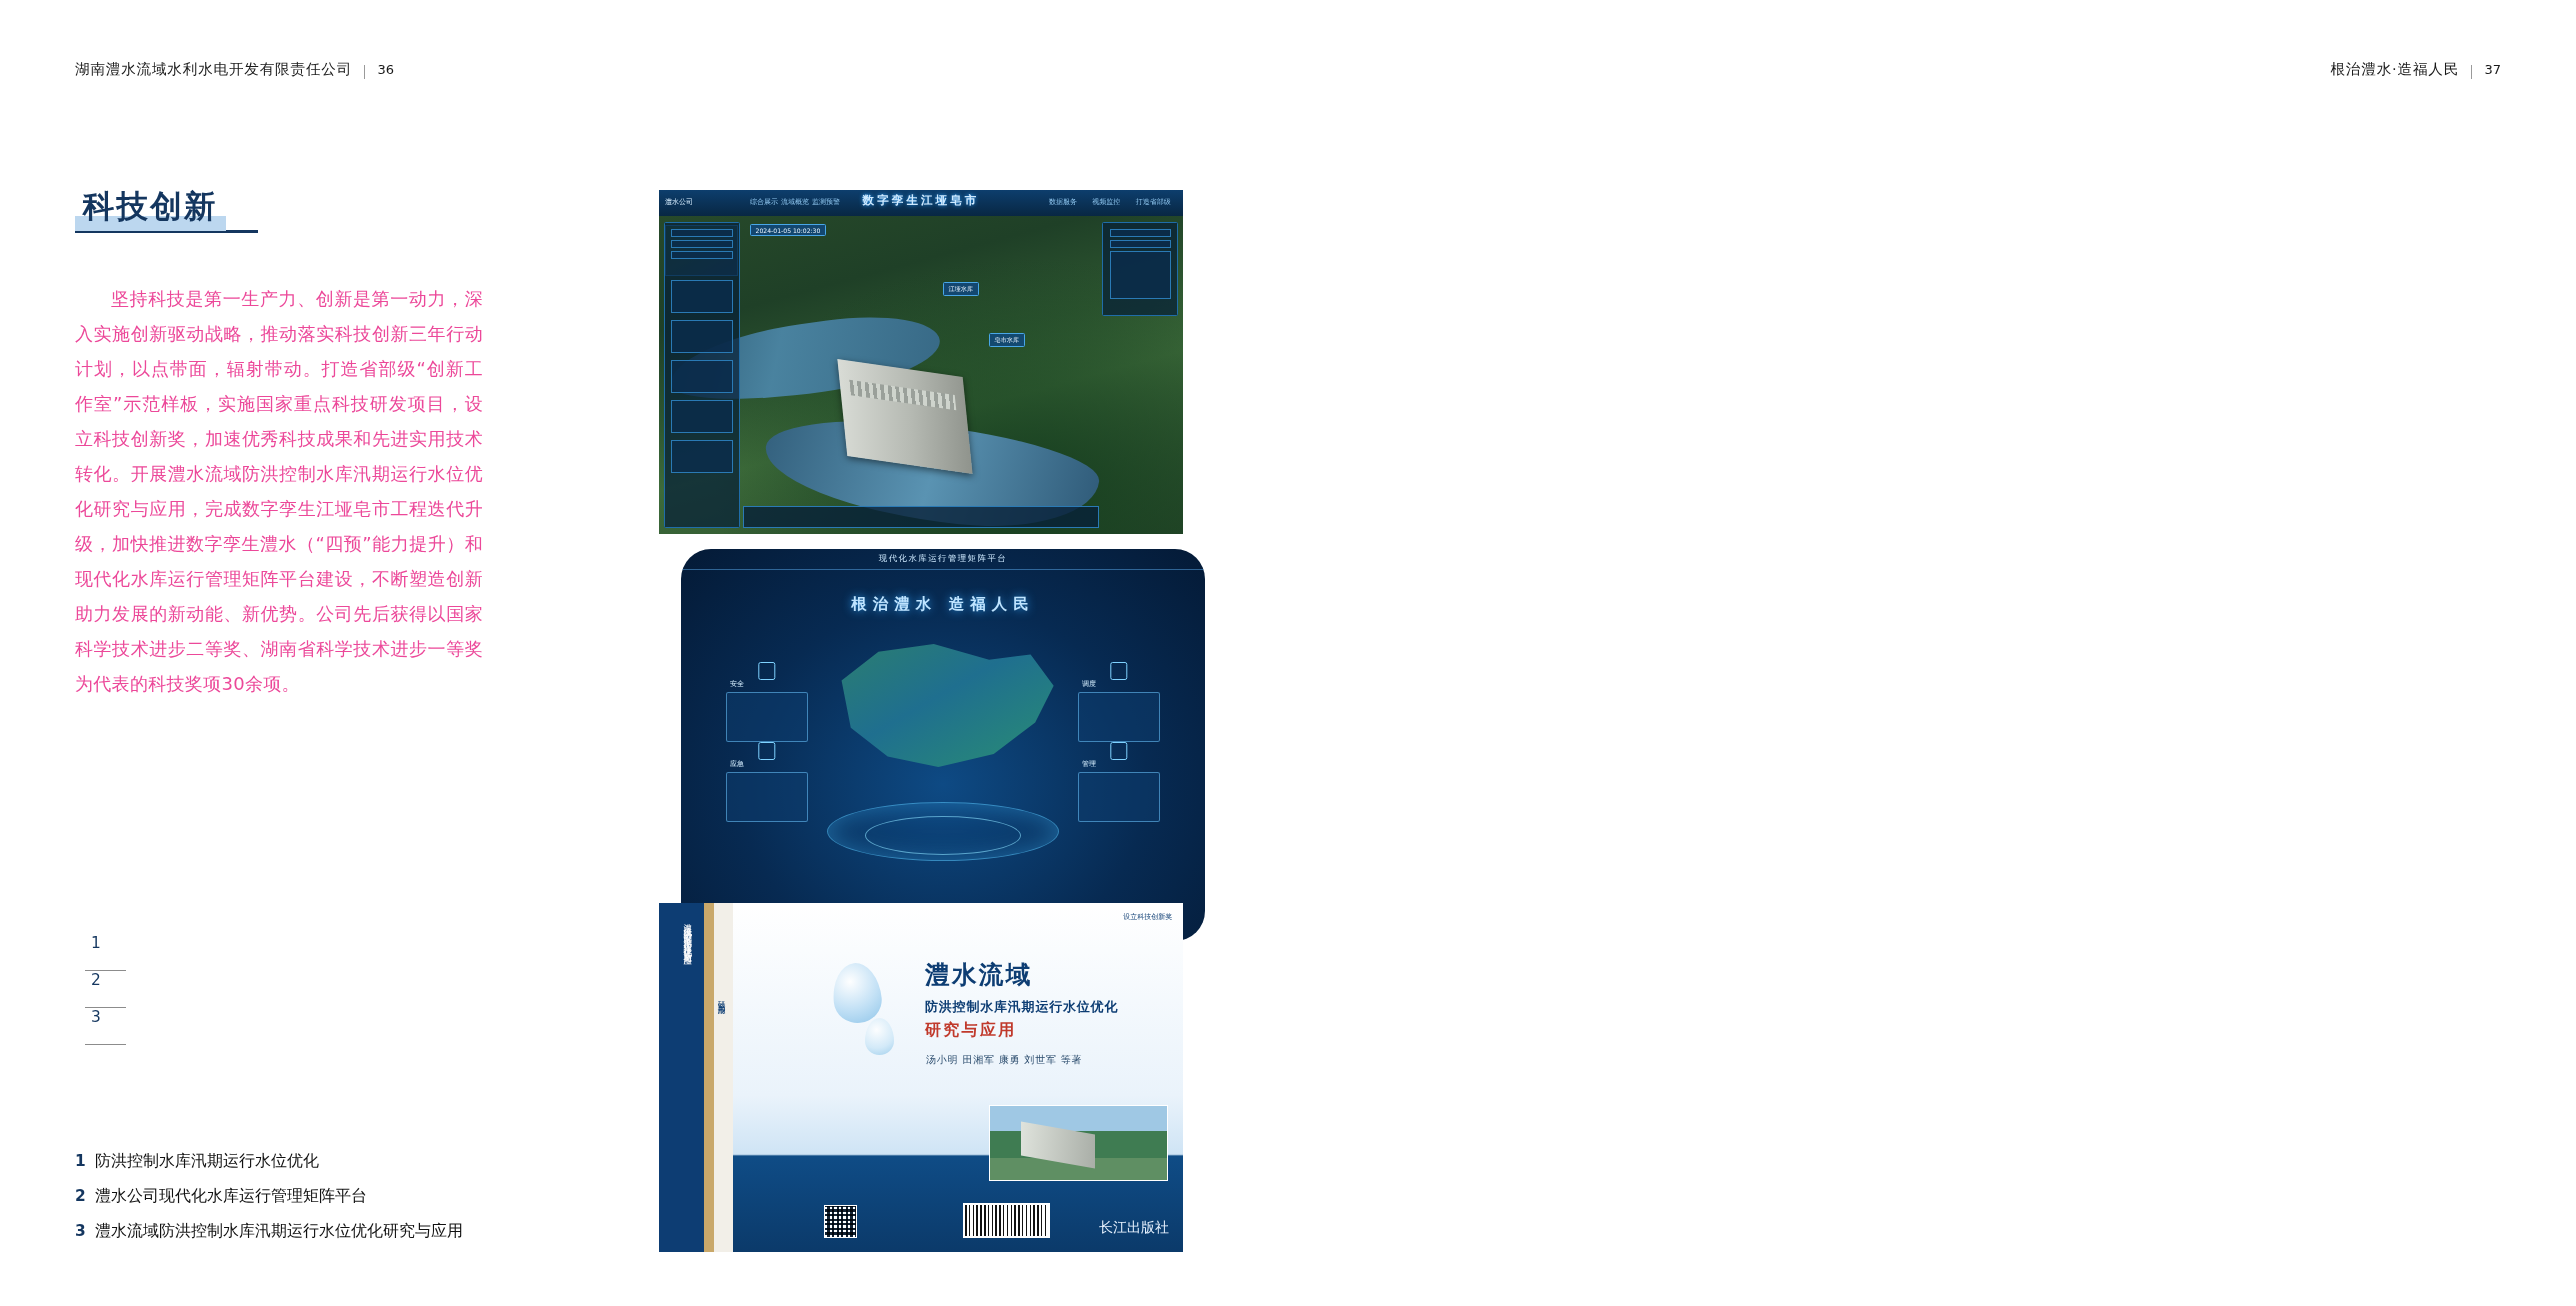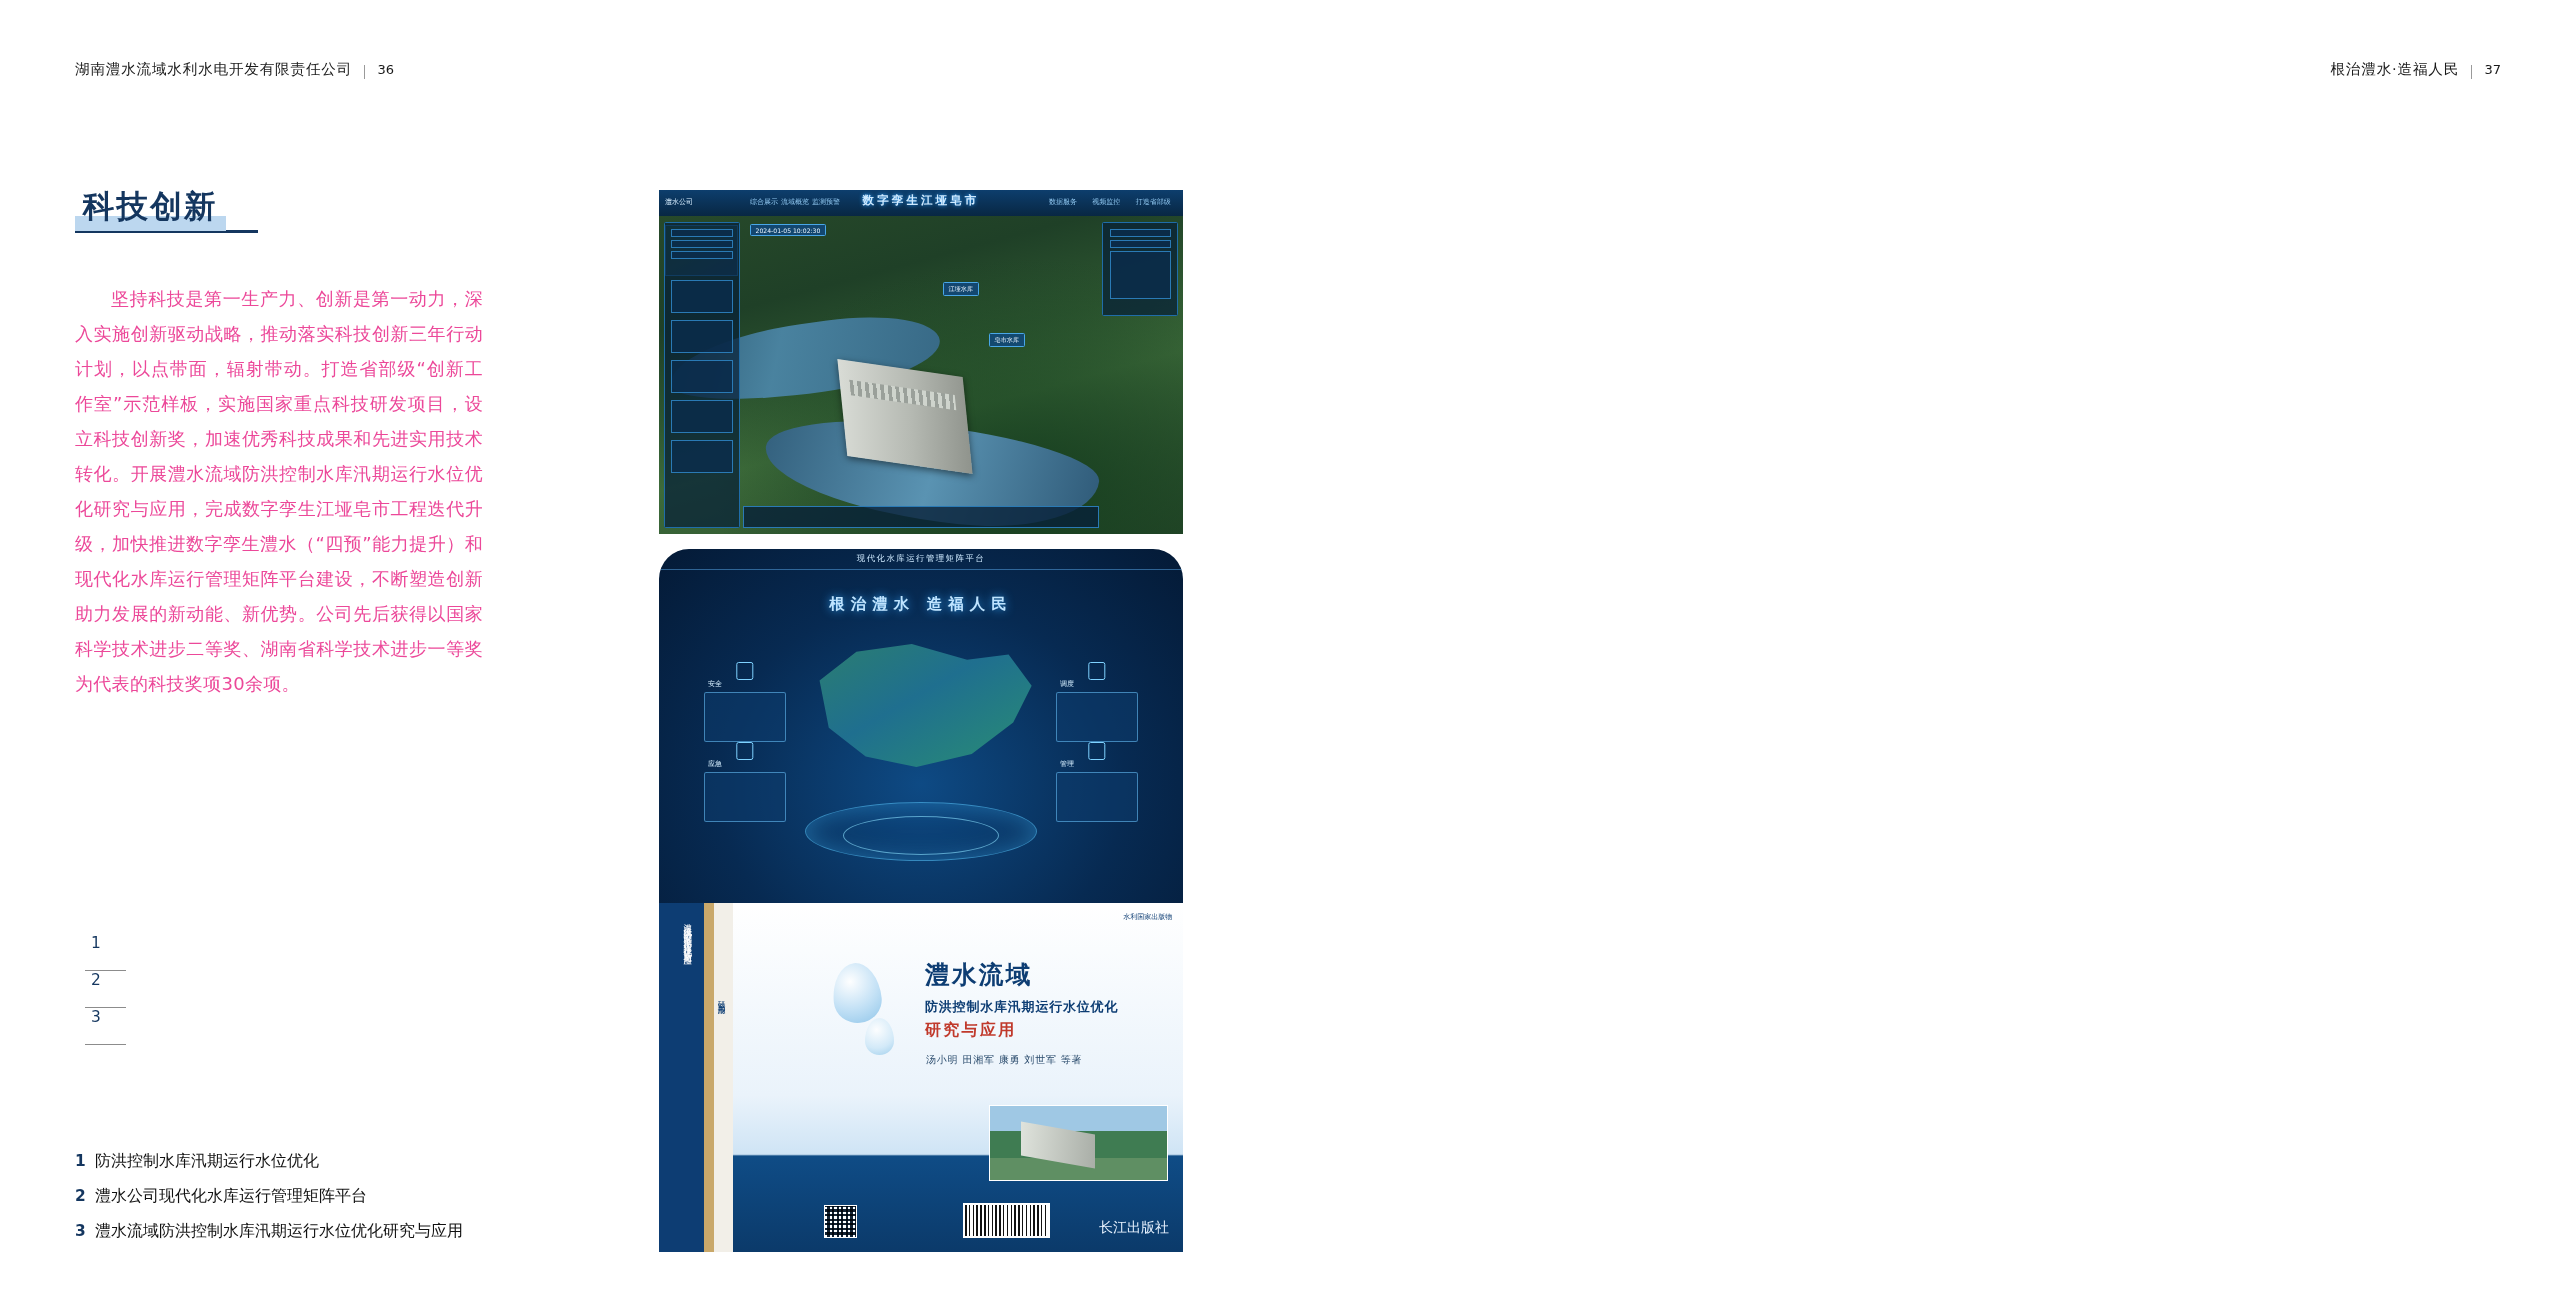--- a/index.html
+++ b/index.html
@@ -237,21 +237,21 @@
   .f1-bar {
     position: absolute; left: 6.1px; right: 6.1px; height: 5.4px;
     background: rgba(10,44,76,.8); border: 0.8px solid #2a7ab5;
   }
   .f1-bottom {
     position: absolute; left: 84px; right: 84px; bottom: 6.1px; height: 20px;
     background: rgba(7,32,56,.8); border: 0.8px solid #2a7ab5;
   }
 
   
-  .fig2 { left: 619px; top: 537px; width: 524px; height: 392px;
+  .fig2 { left: 641px; top: 537px; width: 524px; height: 392px;
     background: radial-gradient(ellipse at 50% 60%, #0e4a84 0%, #072a52 55%, #041a36 100%); border-radius: 30px; }
   .f2-head {
     position: absolute; left: 0; top: 0; width: 100%; height: 20px;
     border-bottom: 0.8px solid rgba(90,170,235,.5);
   }
   .f2-head-t { position: absolute; left: 50%; transform: translateX(-50%); top: 3.8px;
     font-size: 8.4px; color: #cfeaff; letter-spacing: 1.5px; }
   .f2-slogan {
     position: absolute; left: 50%; transform: translateX(-50%); top: 45px;
     font-size: 15.4px; letter-spacing: 6.1px; color: #bfe4ff; font-weight: bold;
@@ -476,21 +476,21 @@
         <span class="cap">管理</span>
       </div>
     </figure>
 
     <figure class="fig fig3">
       <div class="f3-spine">
         <div class="f3-spine-txt">澧水流域防洪控制水库汛期运行水位优化研究与应用</div>
         <div class="f3-spine-txt2">研究与应用</div>
       </div>
       <div class="f3-front">
-        <div class="f3-pub">水利国家出版物</div>
+        <div class="f3-pub">设立科技创新奖</div>
         <div class="f3-drop"></div>
         <div class="f3-drop2"></div>
         <div class="f3-title">澧水流域</div>
         <div class="f3-sub1">防洪控制水库汛期运行水位优化</div>
         <div class="f3-sub2">研究与应用</div>
         <div class="f3-authors">汤小明  田湘军  康勇  刘世军  等著</div>
         <div class="f3-photo"></div>
         <div class="f3-qr"></div>
         <div class="f3-barcode"></div>
         <div class="f3-publogo">长江出版社</div>

